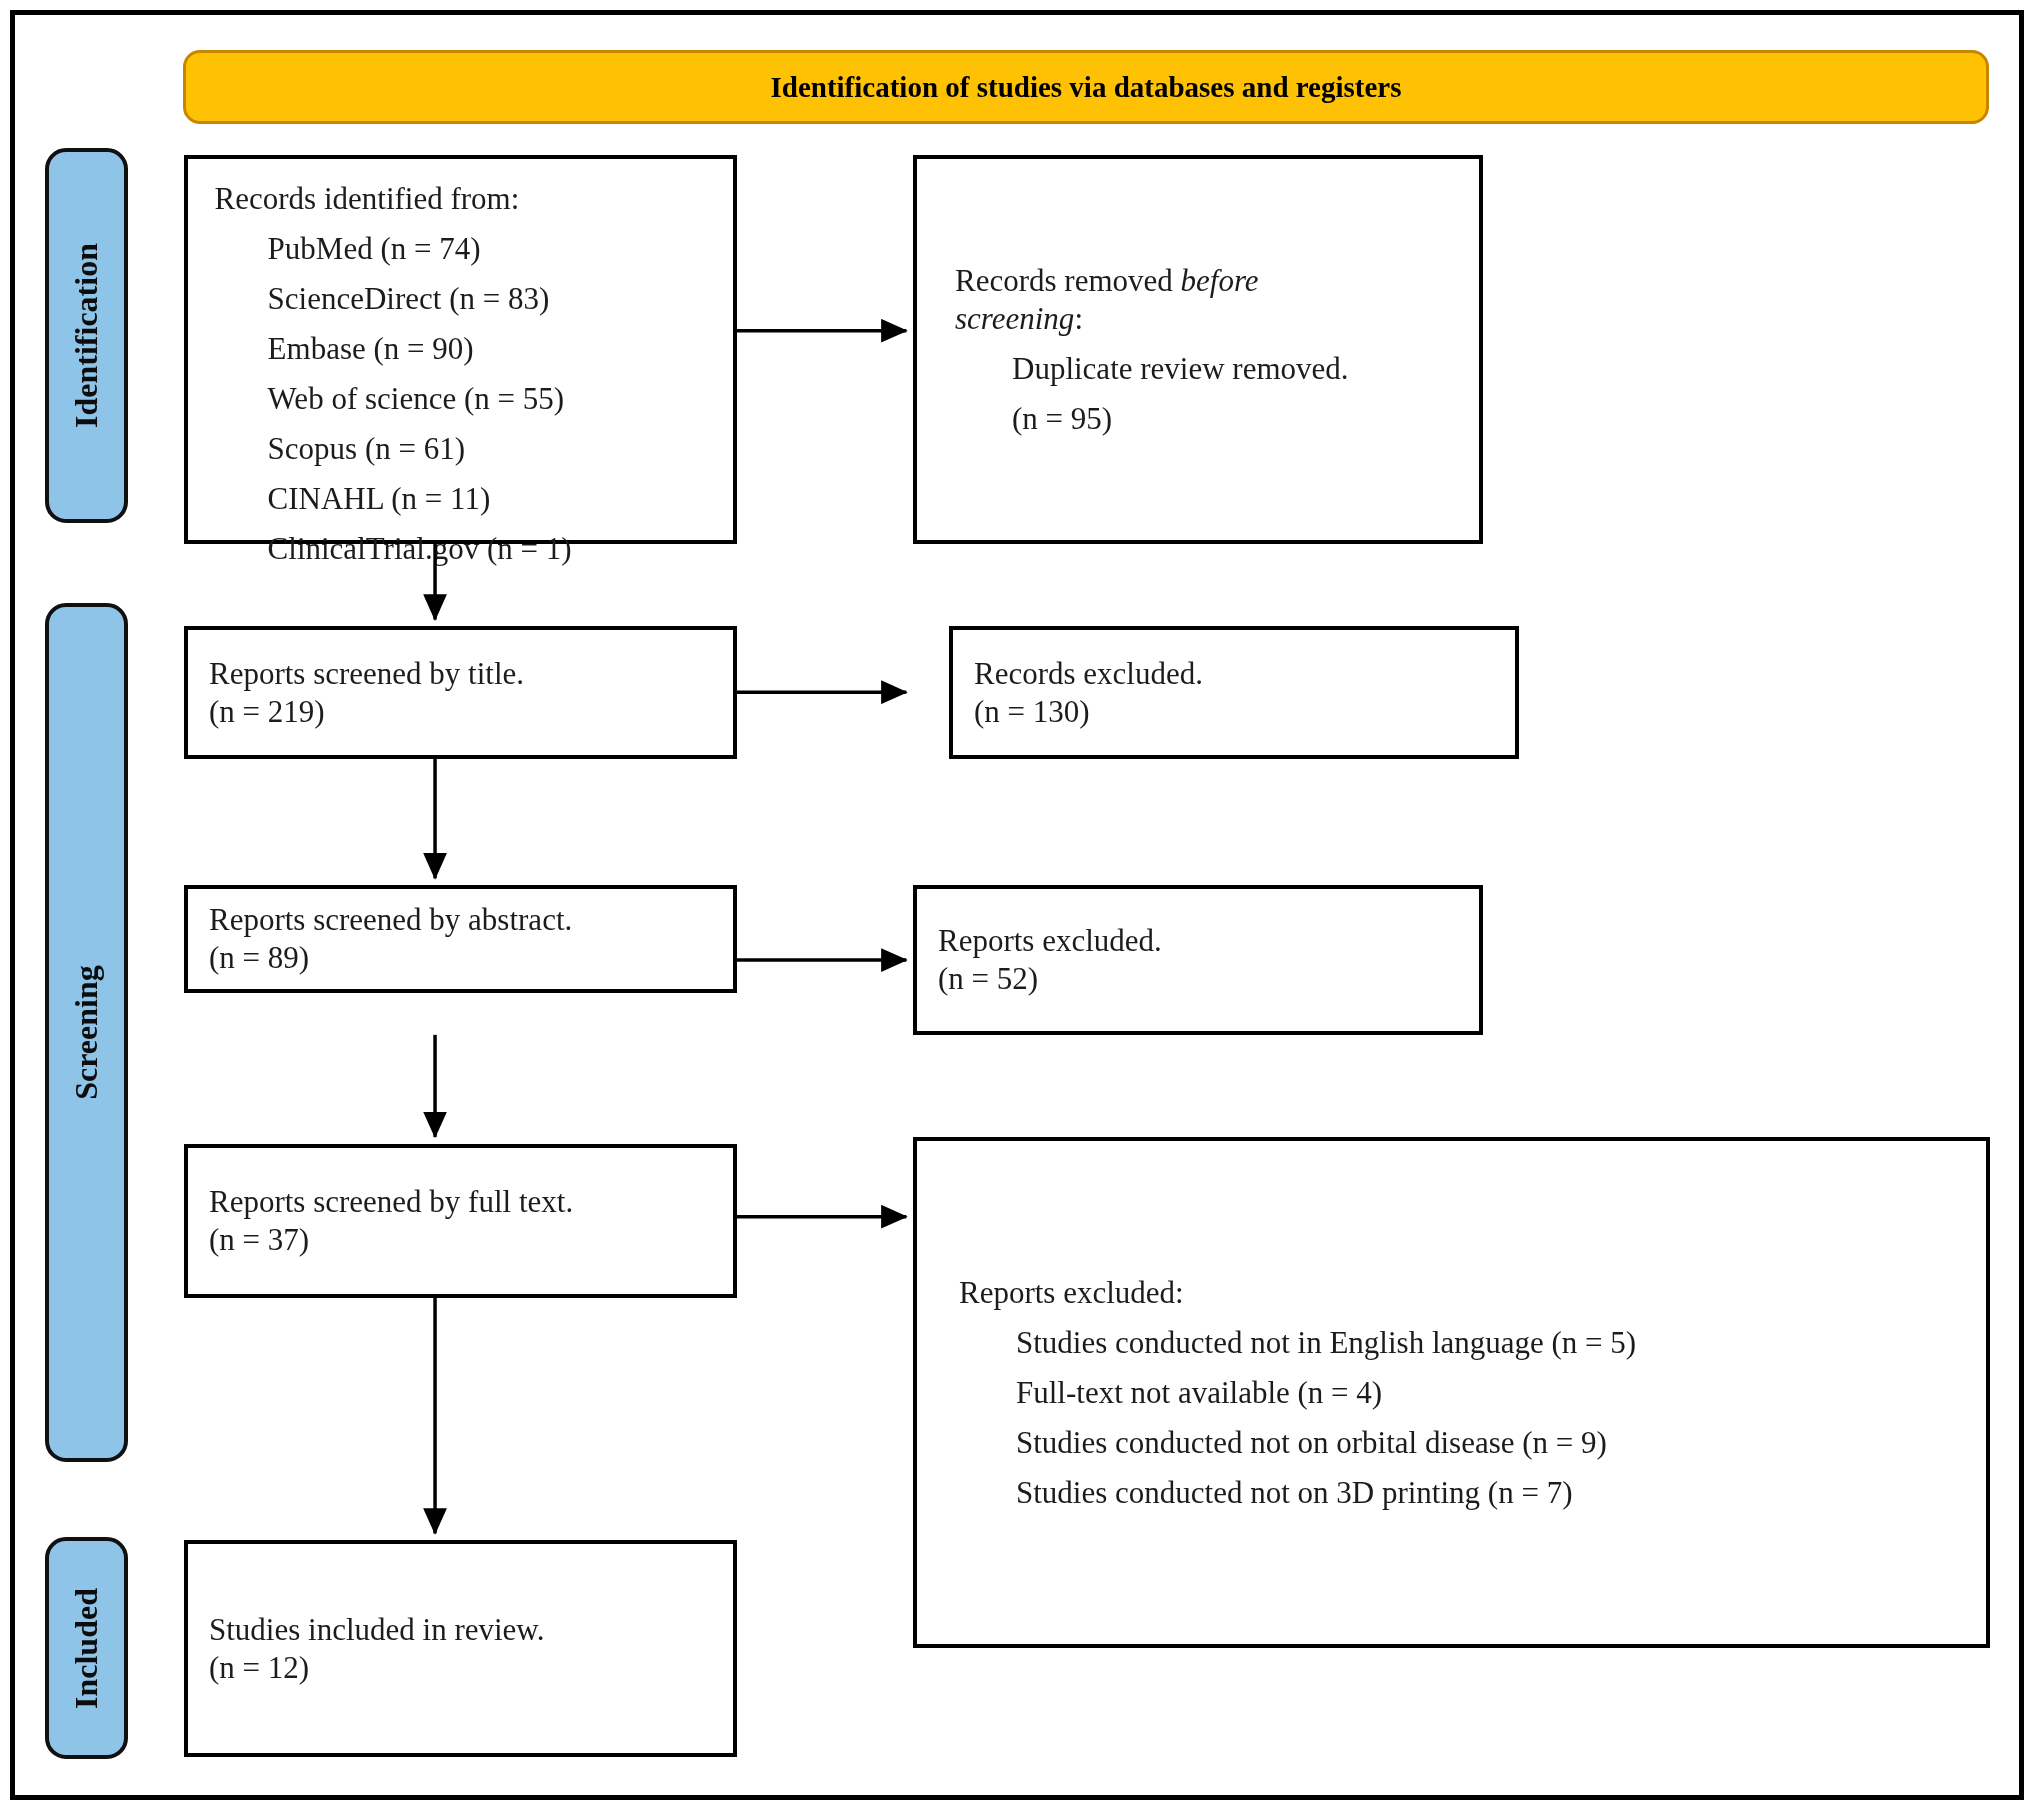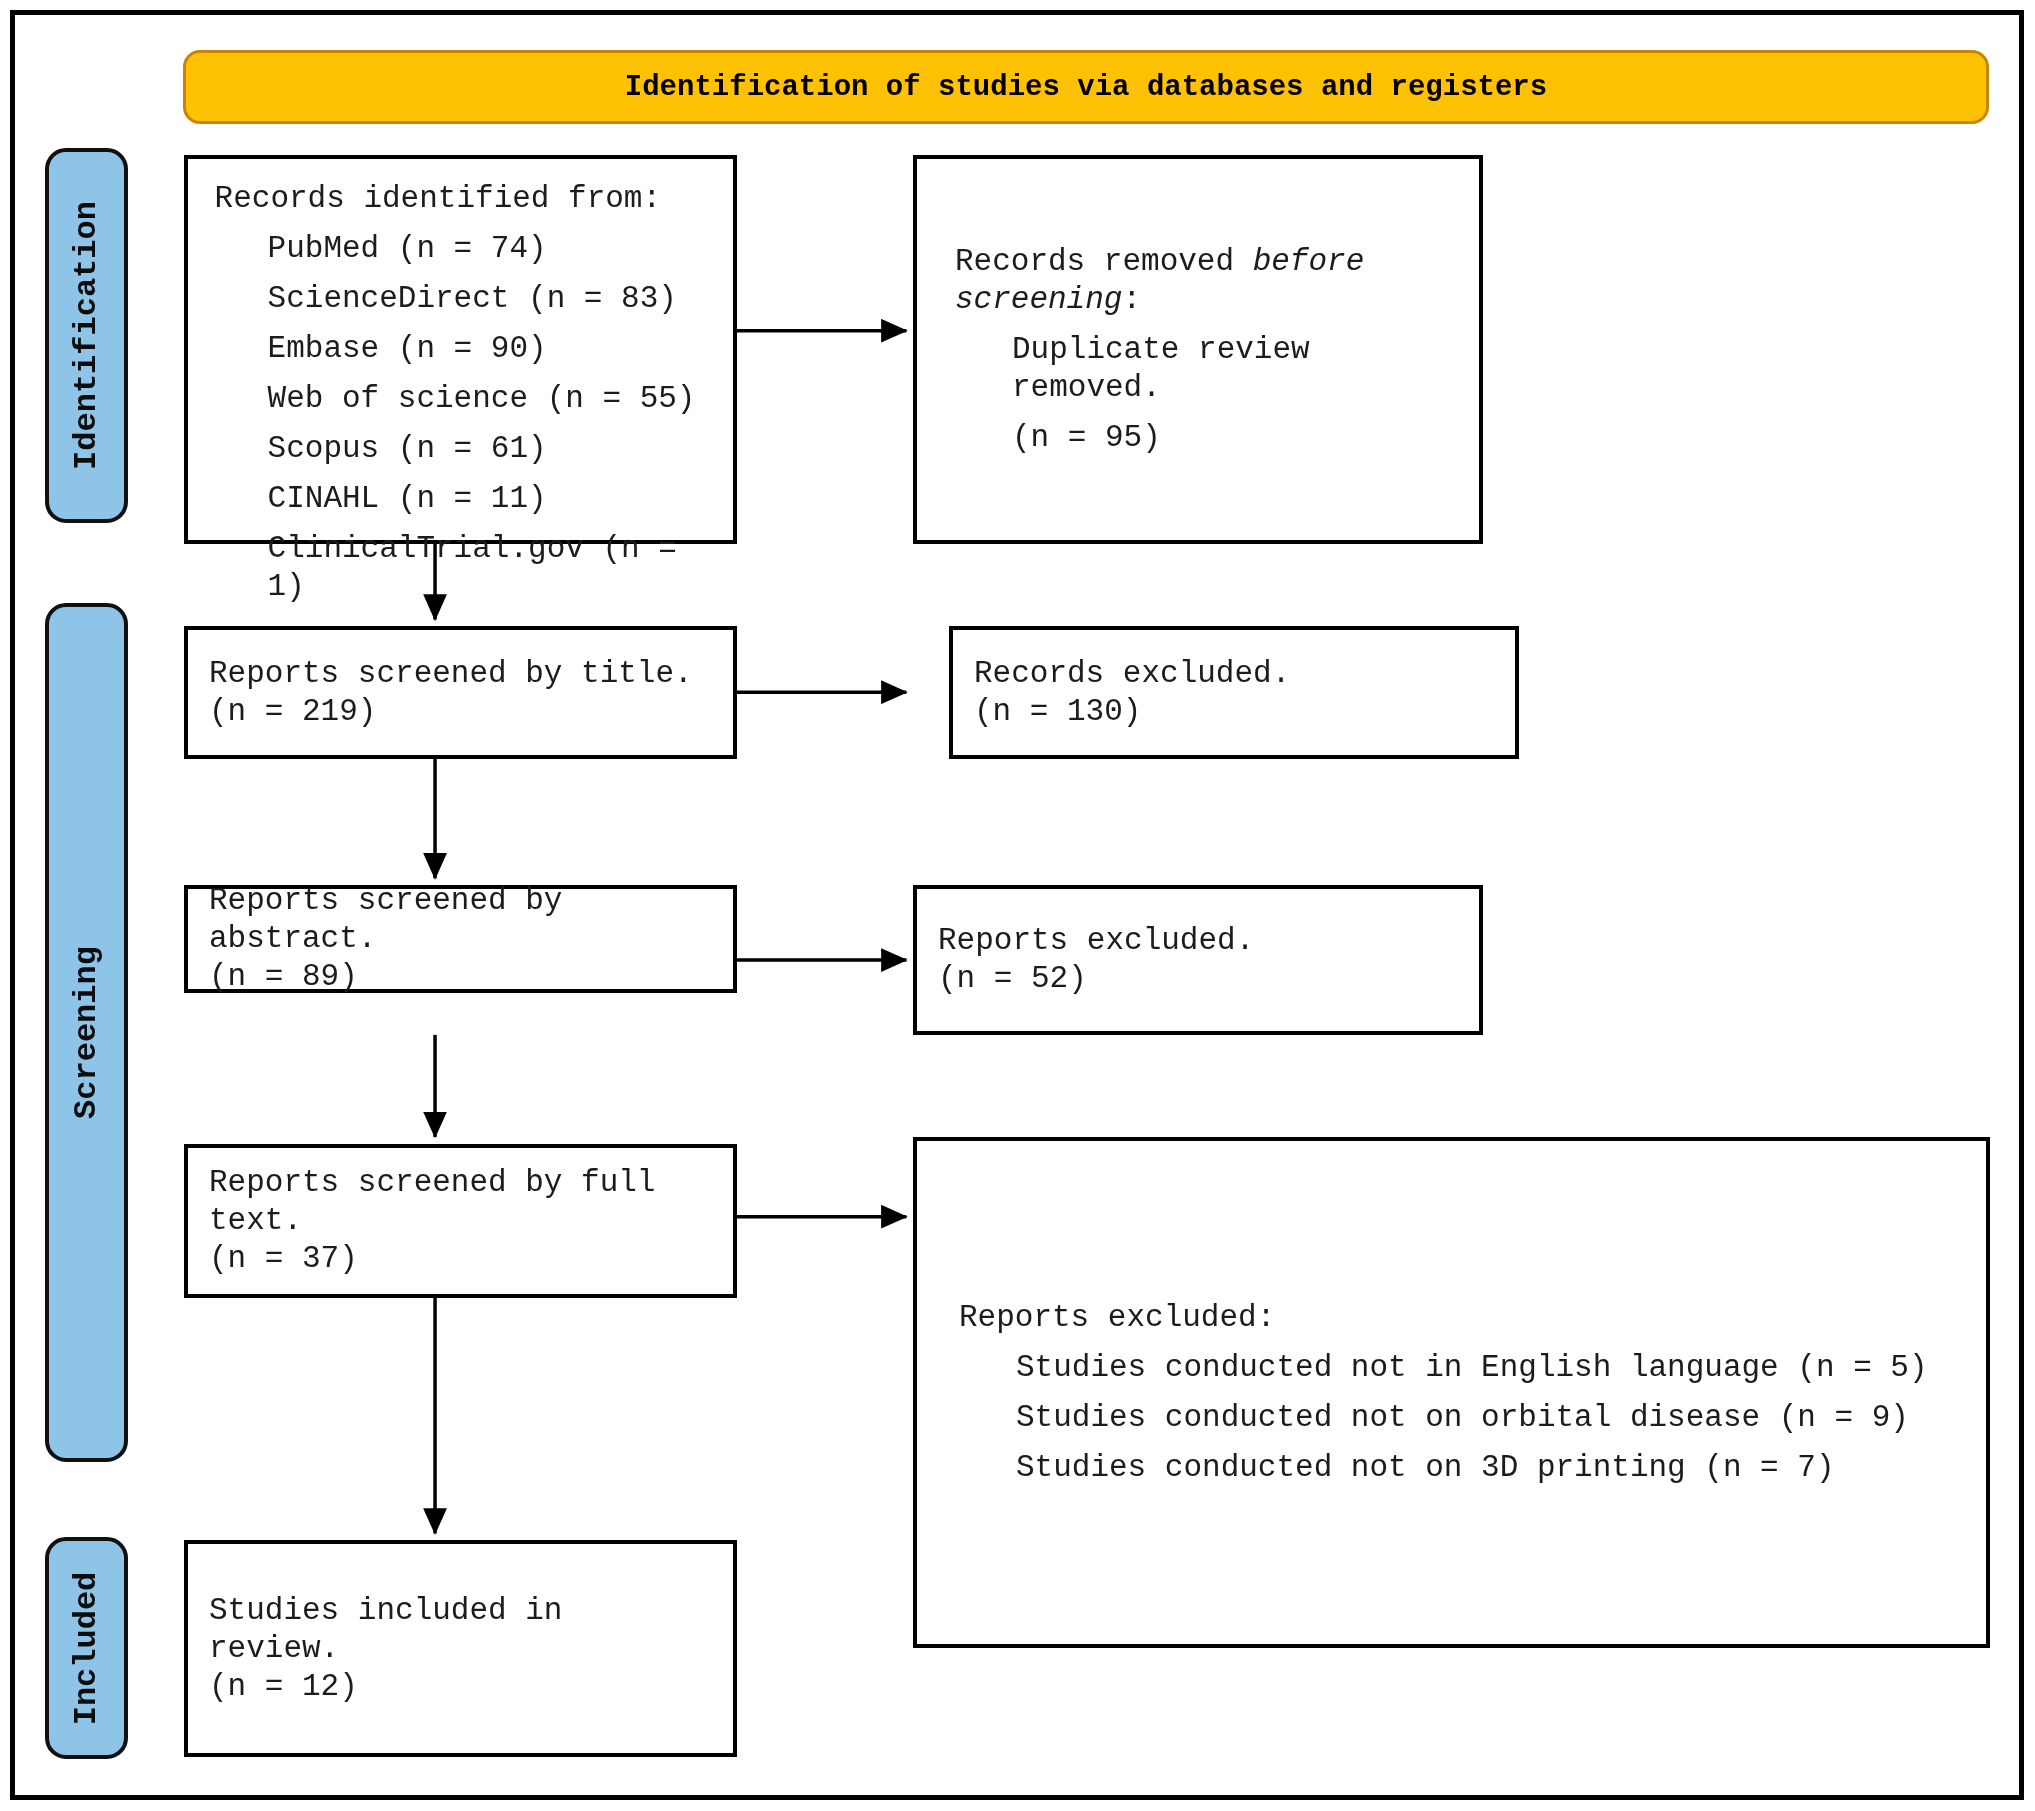--- a/index.html
+++ b/index.html
@@ -6,21 +6,21 @@
     --banner-fill:#FFC103;
     --banner-border:#C78500;
     --stage-fill:#8FC4E9;
     --stage-border:#101010;
     --box-border:#000000;
     --text:#1c1c1c;
   }
   html,body{margin:0;padding:0;background:#ffffff;}
   .canvas{
     position:relative;width:2035px;height:1811px;background:#ffffff;
-    font-family:Liberation Mono, monospace;color:var(--text);overflow:hidden;
+    font-family:Liberation Serif, serif;color:var(--text);overflow:hidden;
   }
   .frame{position:absolute;left:9.8px;top:9.8px;right:11.2px;bottom:11.2px;border:5.6px solid #000;}
   .banner{
     position:absolute;left:183px;top:50px;width:1806px;height:74px;box-sizing:border-box;
     background:var(--banner-fill);border:3.5px solid var(--banner-border);border-radius:17px;
     display:flex;align-items:center;justify-content:center;
     font-weight:bold;font-size:29px;color:#000;
   }
   .stage{
     position:absolute;left:45px;width:83px;box-sizing:border-box;
@@ -128,20 +128,21 @@
   </div>
 
   <div class="box col-left vcenter" id="box-screened-fulltext">
     <div>Reports screened by full text.</div>
     <div>(n = 37)</div>
   </div>
 
   <div class="box vcenter" id="box-fulltext-excluded">
     <div>Reports excluded:</div>
     <div class="indent">Studies conducted not in English language (n = 5)</div>
+    <div class="indent">Full-text not available (n = 4)</div>
     <div class="indent">Studies conducted not on orbital disease (n = 9)</div>
     <div class="indent">Studies conducted not on 3D printing (n = 7)</div>
   </div>
 
   <div class="box col-left vcenter" id="box-included">
     <div>Studies included in review.</div>
     <div>(n = 12)</div>
   </div>
 
   <svg class="arrows" viewBox="0 0 2910 2590" xmlns="http://www.w3.org/2000/svg">

